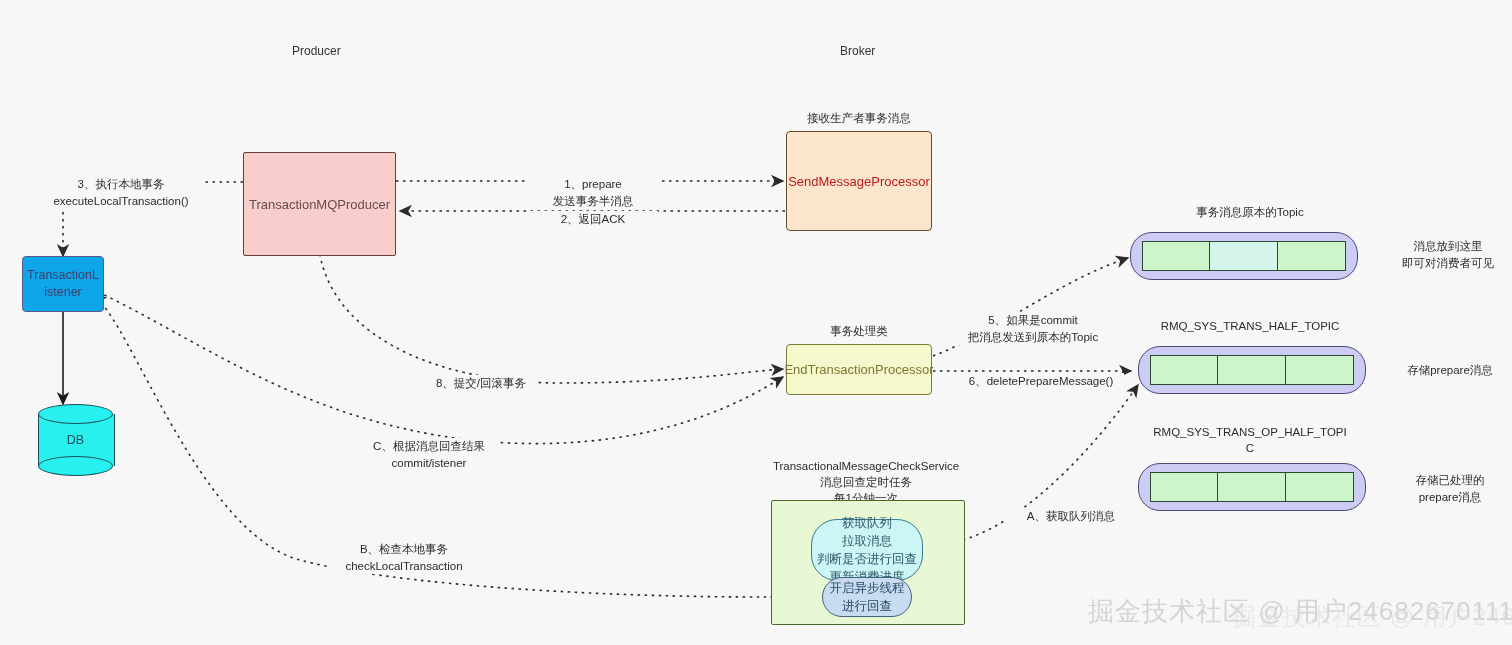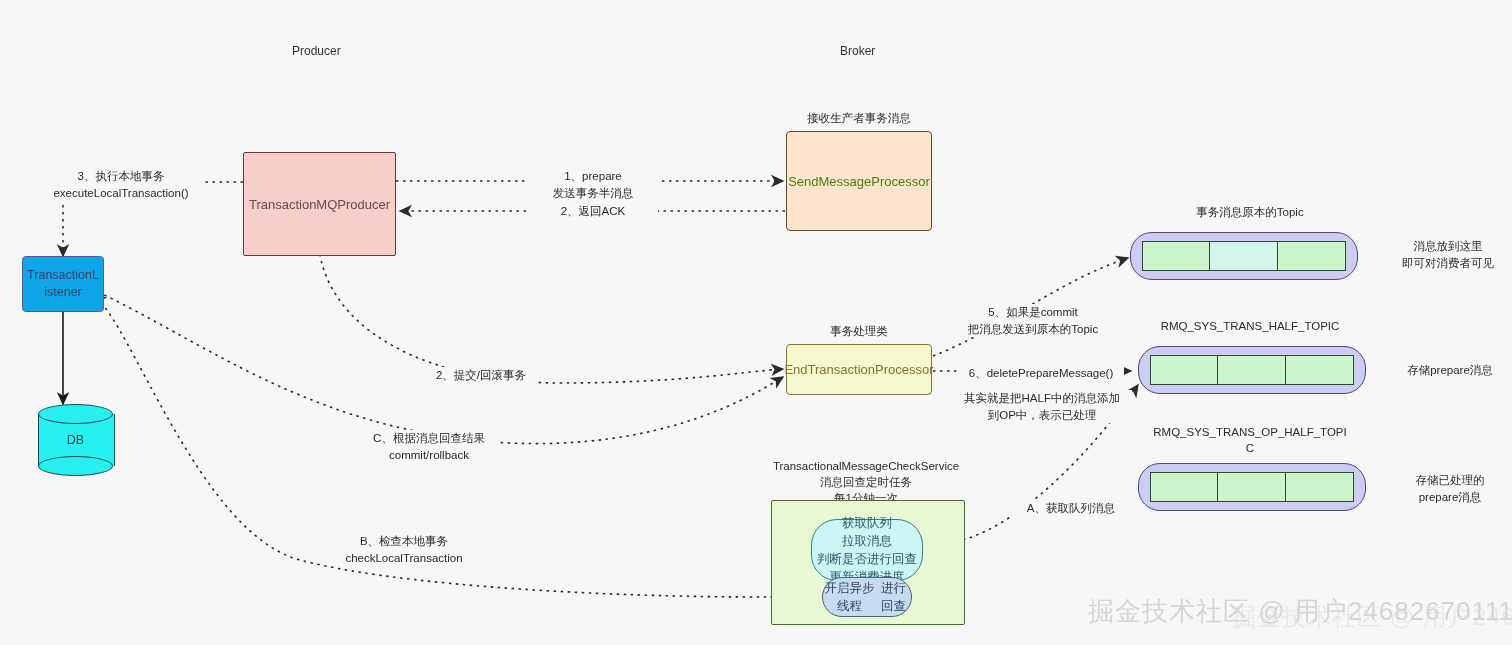--- a/index.html
+++ b/index.html
@@ -18,21 +18,21 @@
 
   .box-producer{
     background:#f8cecc;border:1.6px solid #6b3a3a;color:#6b4a4a;
     font-size:13px;border-radius:2px;margin-top:23px;
   }
   .box-listener{
     background:#0ea5e9;border:1.5px solid #5a5a8c;color:#3f3f6b;
     font-size:12.5px;border-radius:4px;line-height:1.35;
   }
   .box-orange{
-    background:#fce5cd;border:1.6px solid #6b4a2a;color:#4d7c0f;
+    background:#fce5cd;border:1.6px solid #6b4a2a;color:#b91c1c;
     font-size:13px;border-radius:4px;
   }
   .box-yellow{
     background:#f7f7ce;border:1.6px solid #7a7a33;color:#7a7a33;
     font-size:13px;border-radius:4px;
   }
   .box-green-outer{
     background:#e8f7d4;border:1.4px solid #4a6b2a;border-radius:2px;
   }
   .pill-cyan{
@@ -58,21 +58,21 @@
   
   .queue{position:absolute;background:#ccccf4;border:1.6px solid #4a4a78;
     border-radius:22px;box-sizing:border-box;display:flex;align-items:center;justify-content:center;gap:0;}
   .queue .cells{display:flex;}
   .queue .cell{width:68px;height:30px;background:#ccf5cc;border:1.4px solid #2d4a2d;box-sizing:border-box;}
   .queue .cell.alt{background:#d6f5ea;}
   .queue .cell + .cell{border-left:none;}
 
   .edge-label{position:absolute;font-size:11.5px;color:#2b2b2b;white-space:nowrap;
     text-align:center;line-height:1.45;background:rgba(247,247,247,0.0);}
-  .edge-label.sb{background:#f7f7f7;}
+  .edge-label.sb{background:#f7f7f7;margin-top:8px;}
   .node-cap{position:absolute;font-size:11.5px;color:#2b2b2b;text-align:center;white-space:nowrap;line-height:1.4;}
   .side-note{position:absolute;font-size:11.5px;color:#2b2b2b;text-align:center;line-height:1.5;}
   .queue-title{position:absolute;font-size:11.5px;color:#2b2b2b;text-align:center;line-height:1.4;}
 
   .watermark{position:absolute;color:#d4d4d4;font-size:26px;white-space:nowrap;
     letter-spacing:1px;user-select:none;}
   .watermark.b{color:#dcdcdc;font-size:24px;}
 </style>
 </head>
 <body>
@@ -138,21 +138,21 @@
     <div>消息回查定时任务</div>
     <div>每1分钟一次</div>
   </div>
   <div class="box-green-outer" style="position:absolute;left:771px;top:500px;width:192px;height:123px;"></div>
   <div class="node pill-cyan" style="left:811px;top:506px;width:112px;height:62px;flex-direction:column;">
     <span>获取队列</span>
     <span>拉取消息</span>
     <span>判断是否进行回查</span>
     <span>更新消费进度</span>
   </div>
-  <div class="node pill-blue" style="left:822px;top:577px;width:90px;height:40px;flex-direction:row;">
+  <div class="node pill-blue" style="left:822px;top:577px;width:90px;height:40px;flex-direction:column;">
     <span>开启异步线程</span>
     <span>进行回查</span>
   </div>
 
   <div class="queue-title" style="left:1130px;top:204px;width:240px;">事务消息原本的Topic</div>
   <div class="queue" style="left:1130px;top:232px;width:228px;height:48px;">
     <div class="cells">
       <div class="cell"></div>
       <div class="cell alt"></div>
       <div class="cell"></div>
@@ -195,41 +195,37 @@
     <div>1、prepare</div>
     <div>发送事务半消息</div>
   </div>
   <div class="edge-label sb" style="left:528px;top:203px;width:130px;">2、返回ACK</div>
 
   <div class="edge-label sb" style="left:38px;top:168px;width:166px;">
     <div>3、执行本地事务</div>
     <div>executeLocalTransaction()</div>
   </div>
 
-  <div class="edge-label sb" style="left:428px;top:367px;width:106px;">2、提交/回滚事务</div>
+  <div class="edge-label sb" style="left:428px;top:367px;width:106px;">8、提交/回滚事务</div>
 
   <div class="edge-label sb" style="left:958px;top:304px;width:150px;">
     <div>5、如果是commit</div>
     <div>把消息发送到原本的Topic</div>
   </div>
 
   <div class="edge-label sb" style="left:958px;top:365px;width:166px;">6、deletePrepareMessage()</div>
-  <div class="edge-label sb" style="left:952px;top:390px;width:180px;">
-    <div>其实就是把HALF中的消息添加</div>
-    <div>到OP中，表示已处理</div>
-  </div>
 
   <div class="edge-label sb" style="left:1005px;top:500px;width:110px;text-align:right;">A、获取队列消息</div>
 
   <div class="edge-label sb" style="left:330px;top:533px;width:148px;">
     <div>B、检查本地事务</div>
     <div>checkLocalTransaction</div>
   </div>
 
   <div class="edge-label sb" style="left:358px;top:430px;width:142px;">
     <div>C、根据消息回查结果</div>
-    <div>commit/rollback</div>
+    <div>commit/istener</div>
   </div>
 
   <div class="watermark" style="left:1088px;top:594px;">掘金技术社区 @ 用户2468267011147</div>
   <div class="watermark b" style="left:1232px;top:601px;opacity:0.55;">掘金技术社区 @ 用户2468267011147</div>
 
 </div>
 
 </body></html>

